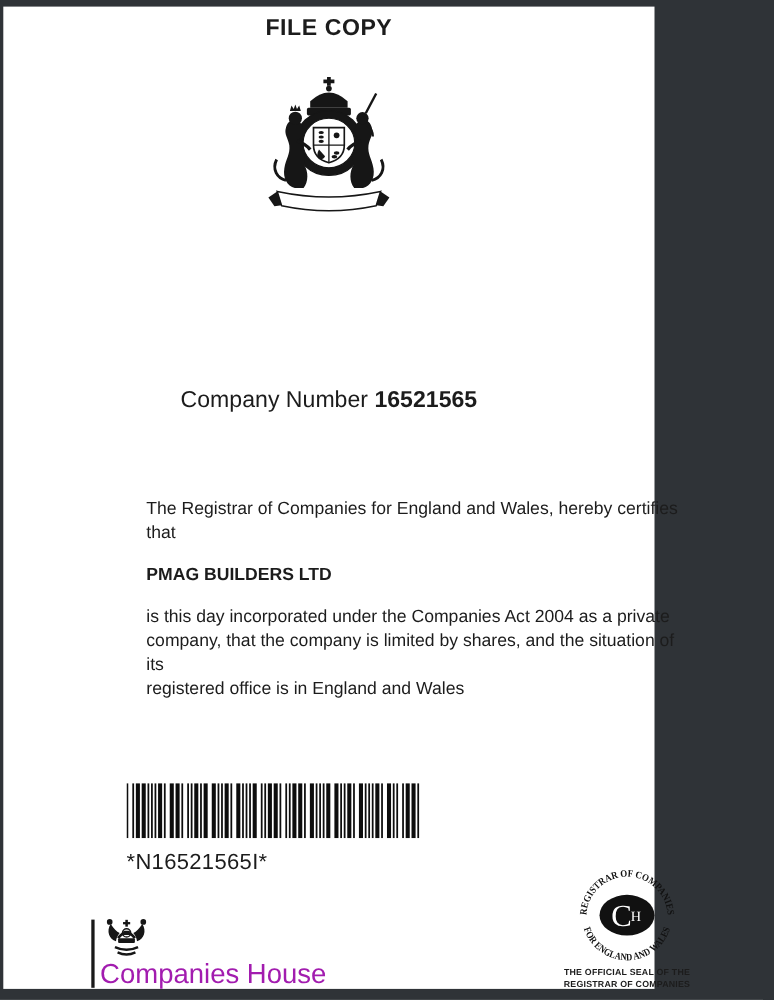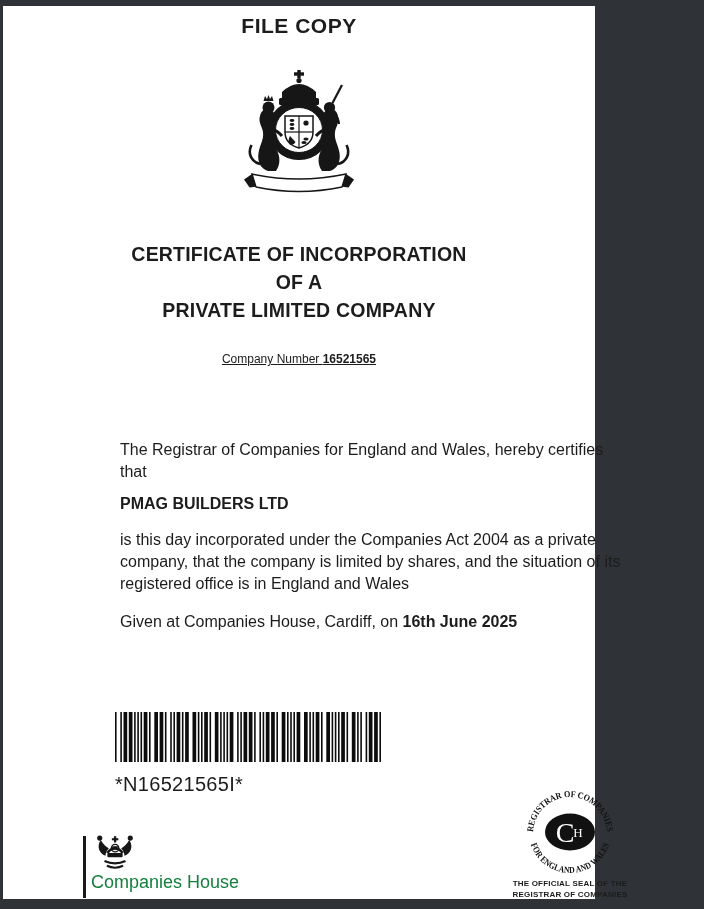--- a/index.html
+++ b/index.html
@@ -18,39 +18,39 @@
 
   .file-copy{top:8px;font-size:21px;font-weight:bold;letter-spacing:.5px;}
 
   .arms{top:64px;left:50%;transform:translateX(-50%);}
 
   .cert-title{
     top:234px;font-size:19.5px;font-weight:bold;line-height:28px;
     white-space:pre-line;letter-spacing:.2px;
   }
 
-  .company-number{top:346px;font-size:12px;text-decoration:underline;}
+  .company-number{top:346px;font-size:21px;}
   .company-number b{font-weight:bold;}
 
   .body-text{top:430px;left:114px;width:516px;font-size:16px;line-height:22px;}
-  .body-text p{margin:3px;white-space:pre-line;}
+  .body-text p{margin:16px;white-space:pre-line;}
   .p-certifies{margin-bottom:10px !important;}
   .p-name{font-weight:bold;margin-bottom:14px !important;}
   .p-incorp{margin-bottom:16px !important;}
   .p-given b{font-weight:bold;}
 
   .barcode-block{top:706px;left:112px;}
   .barcode-bars{height:50px;}
   .barcode-bars svg rect{fill:#0d0d0d;}
   .barcode-label{margin-top:11px;font-size:20px;letter-spacing:.3px;}
 
   .ch-logo{top:824px;left:80px;width:240px;height:66px;}
   .ch-logo .divider{position:absolute;left:0;top:6px;width:3px;height:62px;background:#191919;}
   .ch-logo .crest{position:absolute;left:10px;top:0px;}
-  .ch-logo .wordmark{position:absolute;left:8px;top:42px;font-size:18px;color:#15803d;white-space:nowrap;}
+  .ch-logo .wordmark{position:absolute;left:8px;top:42px;font-size:25px;color:#a21caf;white-space:nowrap;}
 
   .seal{top:780px;left:503px;width:128px;text-align:center;}
   .seal-caption{
     margin-top:1px;font-size:8px;font-weight:bold;line-height:10.5px;
     letter-spacing:.2px;white-space:pre-line;
   }
 
   svg{display:block;}
   .ink{fill:#161616;}
   .ink-line{stroke:#161616;fill:none;}
@@ -104,34 +104,30 @@
       <path class="ink" d="M122,104 l8,5.5 l-5.5,8 l-6.5,-0.8 z"></path>
       <defs>
           <path id="mottoPath" d="M34,114 Q75,121.5 116,114"></path>
         </defs>
       <text font-family="Liberation Serif, DejaVu Serif, serif" font-size="7" fill="#ffffff" font-weight="bold">
         <textPath href="#mottoPath" startOffset="50%" text-anchor="middle">DIEU ET MON DROIT</textPath>
       </text>
     </svg>
   </div>
 
-  <div class="abs center cert-title">CERTIFICATE OF INCORPORATION
-OF A
-PRIVATE LIMITED COMPANY</div>
 
   <div class="abs center company-number"><span>Company Number </span><b>16521565</b></div>
 
   <div class="abs body-text">
     <p class="p-certifies">The Registrar of Companies for England and Wales, hereby certifies
 that</p>
     <p class="p-name">PMAG BUILDERS LTD</p>
     <p class="p-incorp">is this day incorporated under the Companies Act 2004 as a private
 company, that the company is limited by shares, and the situation of its
 registered office is in England and Wales</p>
-    <p class="p-given"><span>Given at Companies House, Cardiff, on </span><b>16th June 2025</b></p>
   </div>
 
   <div class="abs barcode-block">
     <div class="barcode-bars" id="barcode">
         <svg width="268" height="50" viewBox="0 0 268 50">
           <rect x="0.00" y="0" width="1.6" height="50"></rect>
           <rect x="5.30" y="0" width="1.6" height="50"></rect>
           <rect x="8.50" y="0" width="3.7" height="50"></rect>
           <rect x="13.80" y="0" width="3.7" height="50"></rect>
           <rect x="19.10" y="0" width="1.6" height="50"></rect>

